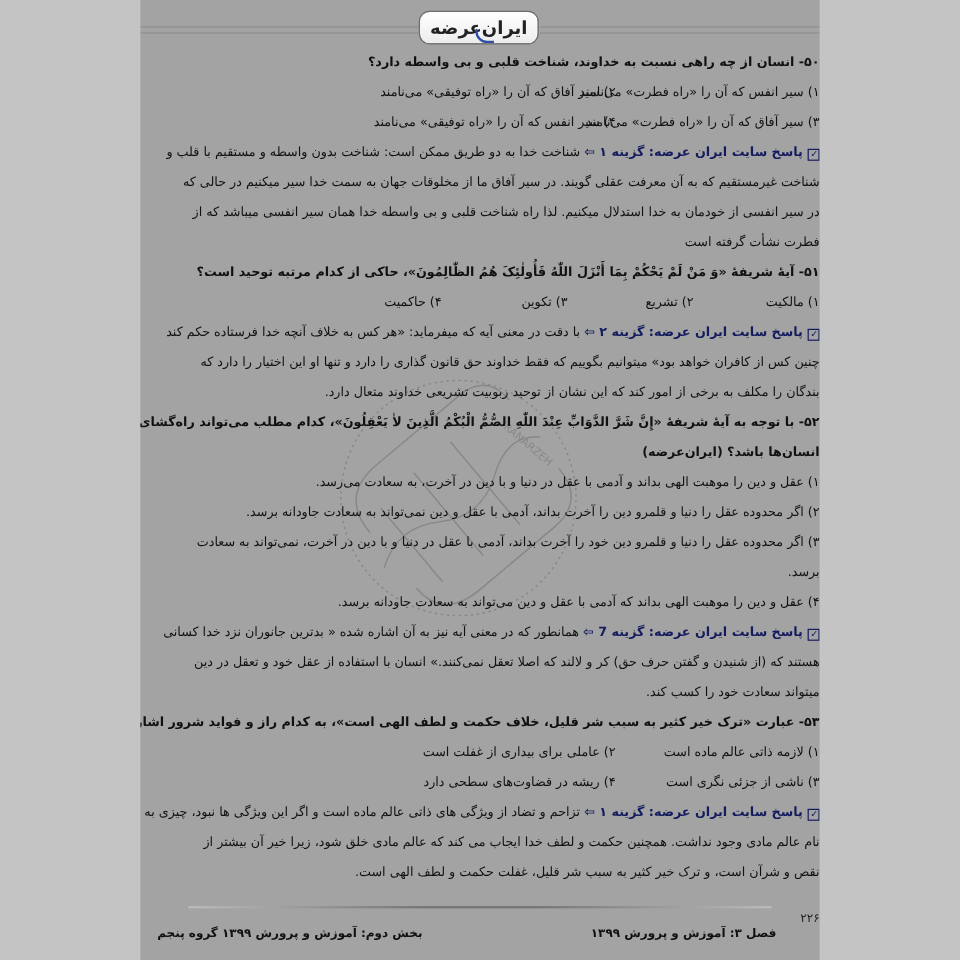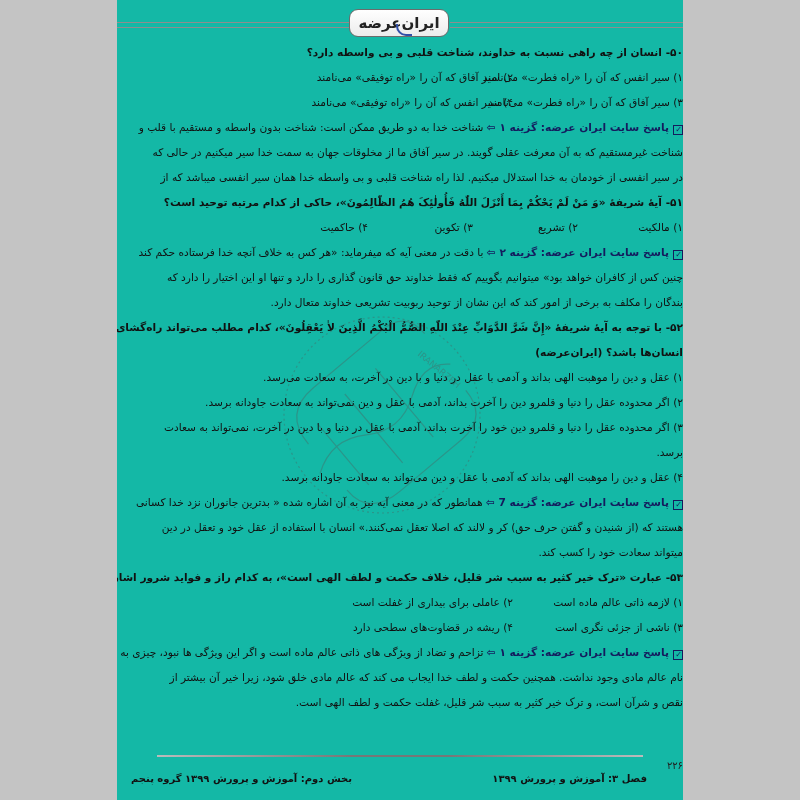--- a/index.html
+++ b/index.html
@@ -7,21 +7,21 @@
       width: 800px; height: 800px;
       background: #c4c4c4;
       overflow: hidden;
       position: relative;
       font-family: "DejaVu Sans", sans-serif;
     }
     .page {
       position: absolute;
       left: 117px; top: 0;
       width: 566px; height: 800px;
-      background: #14b8a6;
+      background: #a3a3a3;
       overflow: hidden;
     }
     .header-rule {
       position: absolute; top: 22px; height: 4px;
       border-top: 1px solid #8e8e8e;
       border-bottom: 1px solid #8e8e8e;
     }
     .header-rule.left { left: 0; width: 232px; }
     .header-rule.right { left: 333px; right: 0; }
     .logo {
@@ -122,20 +122,21 @@
     <div class="line opts2">
       <span class="opt">۳) سیر آفاق که آن را «راه فطرت» می‌نامند</span>
       <span class="opt">۴) سیر انفس که آن را «راه توفیقی» می‌نامند</span>
     </div>
     <div class="answer">
       <div class="line row">
         <span class="check">✓</span><span class="label">پاسخ سایت ایران عرضه: گزینه ۱ ⇦</span> <span>شناخت خدا به دو طریق ممکن است: شناخت بدون واسطه و مستقیم با قلب و</span>
       </div>
       <div class="line row">شناخت غیرمستقیم که به آن معرفت عقلی گویند. در سیر آفاق ما از مخلوقات جهان به سمت خدا سیر میکنیم در حالی که</div>
       <div class="line row">در سیر انفسی از خودمان به خدا استدلال میکنیم. لذا راه شناخت قلبی و بی واسطه خدا همان سیر انفسی میباشد که از</div>
+      <div class="line row">فطرت نشأت گرفته است</div>
     </div>
 
     <div class="line q">۵۱- آیهٔ شریفهٔ «وَ مَنْ لَمْ یَحْکُمْ بِمَا أَنْزَلَ اللّٰهُ فَأُولٰئِکَ هُمُ الظّٰالِمُونَ»، حاکی از کدام مرتبه توحید است؟</div>
     <div class="line opts4">
       <span class="opt">۱) مالکیت</span>
       <span class="opt">۲) تشریع</span>
       <span class="opt">۳) تکوین</span>
       <span class="opt">۴) حاکمیت</span>
     </div>
     <div class="answer">

